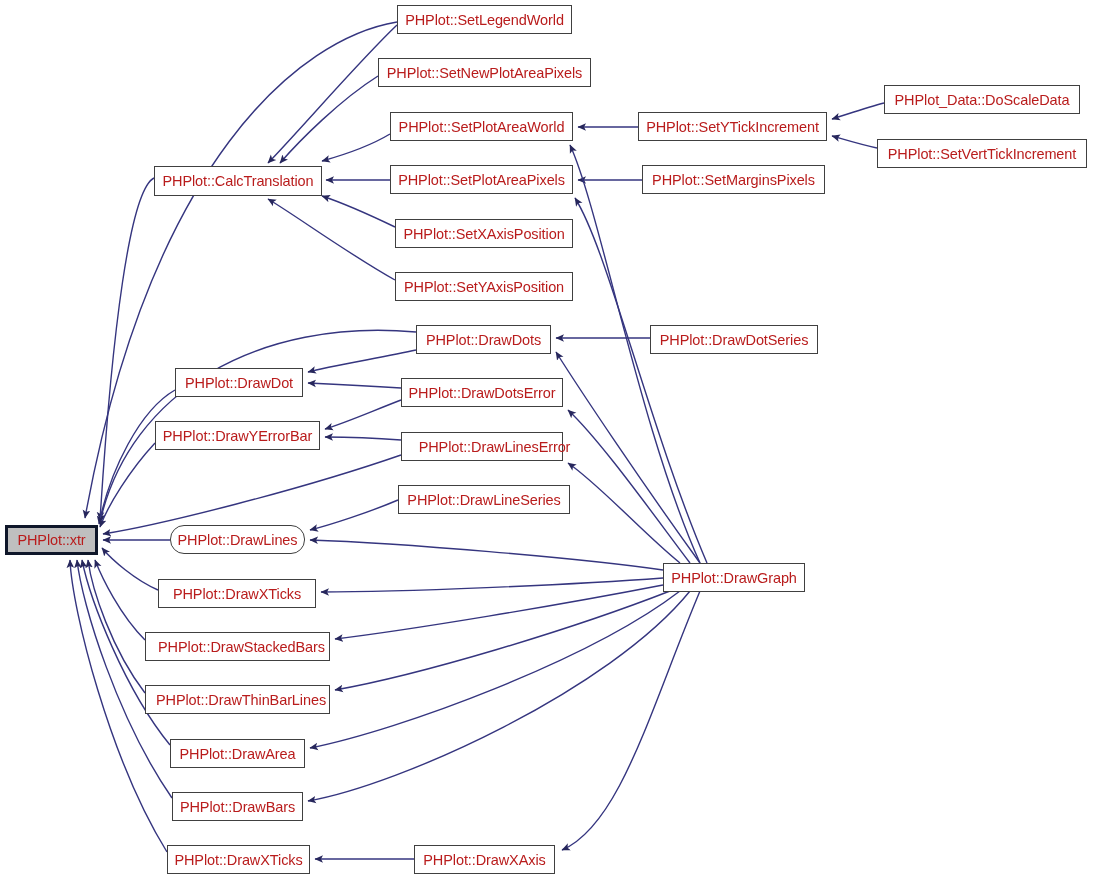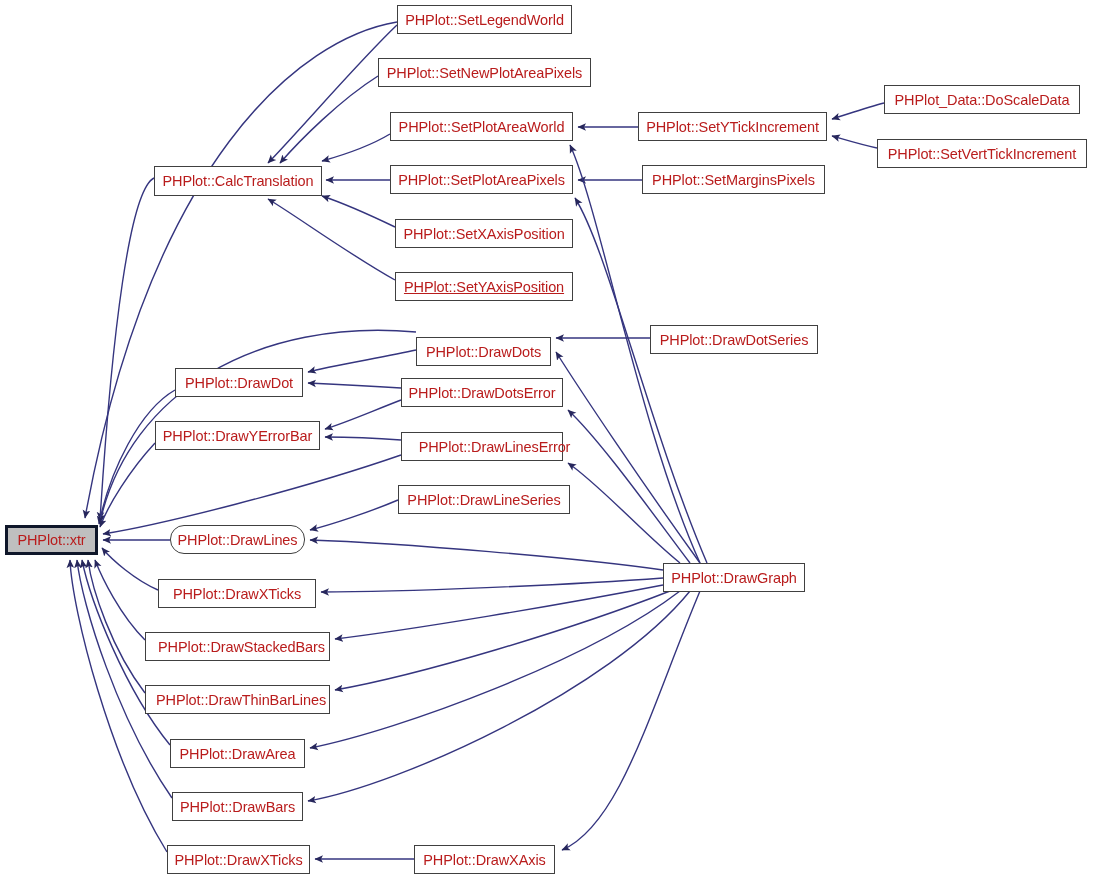--- a/index.html
+++ b/index.html
@@ -83,36 +83,36 @@
       </div>
       <div class="node" style="left: 390px; top: 112px; width: 183px; height: 29px;">
         <span class="lbl">PHPlot::SetPlotAreaWorld</span>
       </div>
       <div class="node" style="left: 390px; top: 165px; width: 183px; height: 29px;">
         <span class="lbl">PHPlot::SetPlotAreaPixels</span>
       </div>
       <div class="node" style="left: 395px; top: 219px; width: 178px; height: 29px;">
         <span class="lbl">PHPlot::SetXAxisPosition</span>
       </div>
-      <div class="node" style="left: 395px; top: 272px; width: 178px; height: 29px; text-decoration: underline;">
+      <div class="node" style="left: 395px; top: 272px; width: 178px; height: 29px;">
         <span class="lbl">PHPlot::SetYAxisPosition</span>
       </div>
       <div class="node" style="left: 638px; top: 112px; width: 189px; height: 29px;">
         <span class="lbl">PHPlot::SetYTickIncrement</span>
       </div>
       <div class="node" style="left: 642px; top: 165px; width: 183px; height: 29px;">
         <span class="lbl">PHPlot::SetMarginsPixels</span>
       </div>
       <div class="node" style="left: 884px; top: 85px; width: 196px; height: 29px;">
         <span class="lbl">PHPlot_Data::DoScaleData</span>
       </div>
       <div class="node" style="left: 877px; top: 139px; width: 210px; height: 29px;">
         <span class="lbl">PHPlot::SetVertTickIncrement</span>
       </div>
-      <div class="node" style="left: 416px; top: 325px; width: 135px; height: 29px; margin-top: 12px;">
+      <div class="node" style="left: 416px; top: 325px; width: 135px; height: 29px;">
         <span class="lbl">PHPlot::DrawDots</span>
       </div>
       <div class="node" style="left: 175px; top: 368px; width: 128px; height: 29px;">
         <span class="lbl">PHPlot::DrawDot</span>
       </div>
       <div class="node" style="left: 401px; top: 378px; width: 162px; height: 29px;">
         <span class="lbl">PHPlot::DrawDotsError</span>
       </div>
       <div class="node" style="left: 155px; top: 421px; width: 165px; height: 29px;">
         <span class="lbl">PHPlot::DrawYErrorBar</span>

